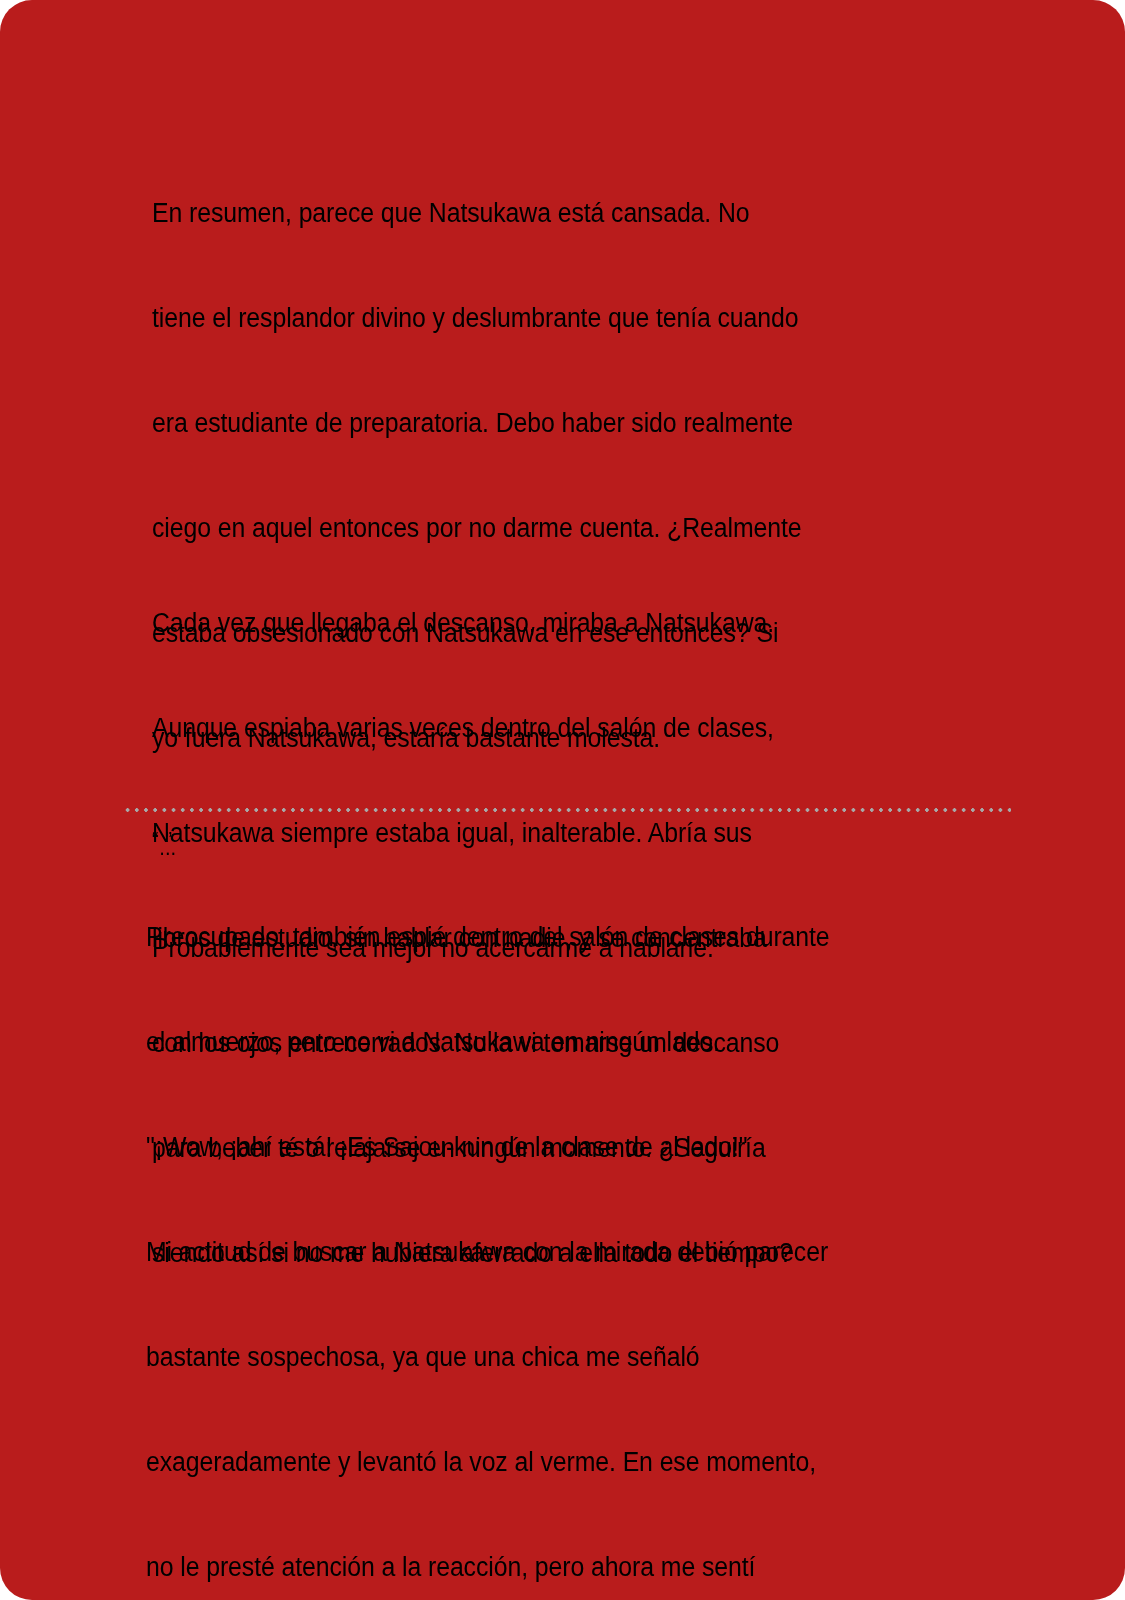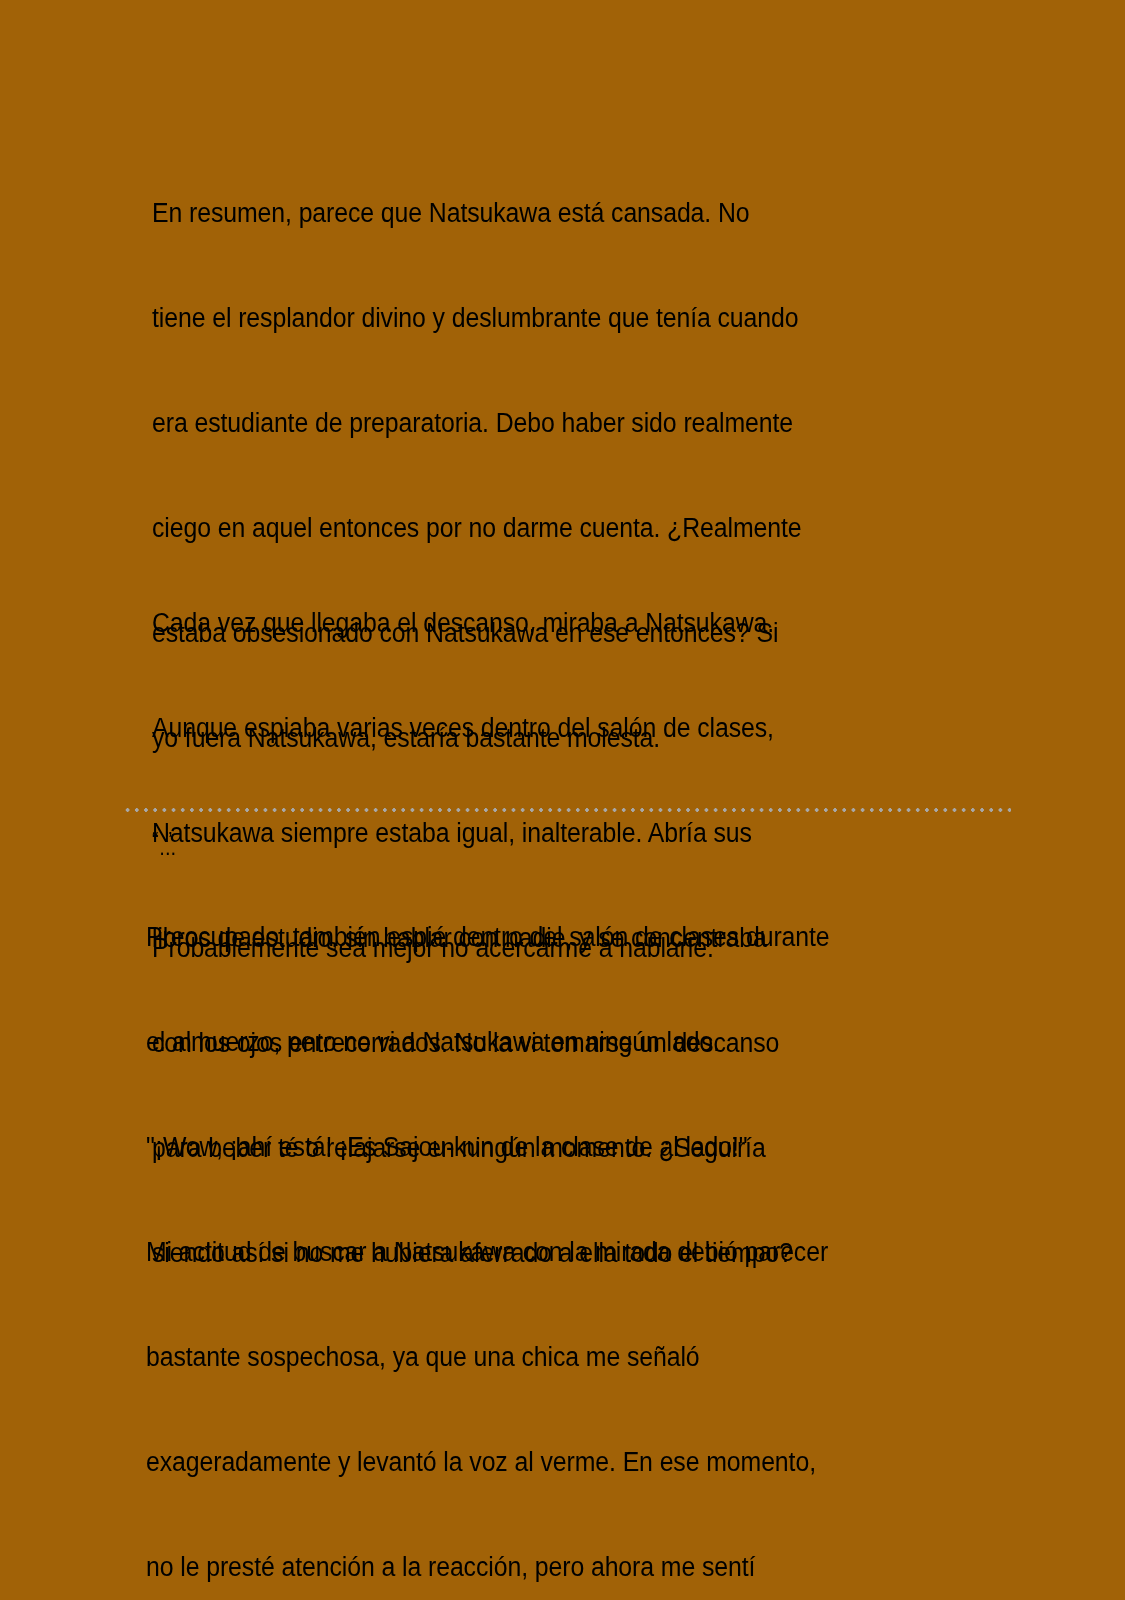--- a/index.html
+++ b/index.html
@@ -13,21 +13,22 @@
     position: relative;
     overflow: hidden;
     font-family: "Liberation Sans Narrow", "Liberation Sans", "DejaVu Sans", sans-serif;
     color: #000000;
     -webkit-font-smoothing: antialiased;
   }
 
   .page {
     position: absolute;
     inset: 0;
-    background: #a16207;
+    background: #b91c1c;
+    border-radius: 32px;
   }
 
   .text-block {
     position: absolute;
     font-size: 27px;
     line-height: 35px;
     color: #000000;
     white-space: pre;
     letter-spacing: -0.1px;
     transform: scaleX(0.92);

